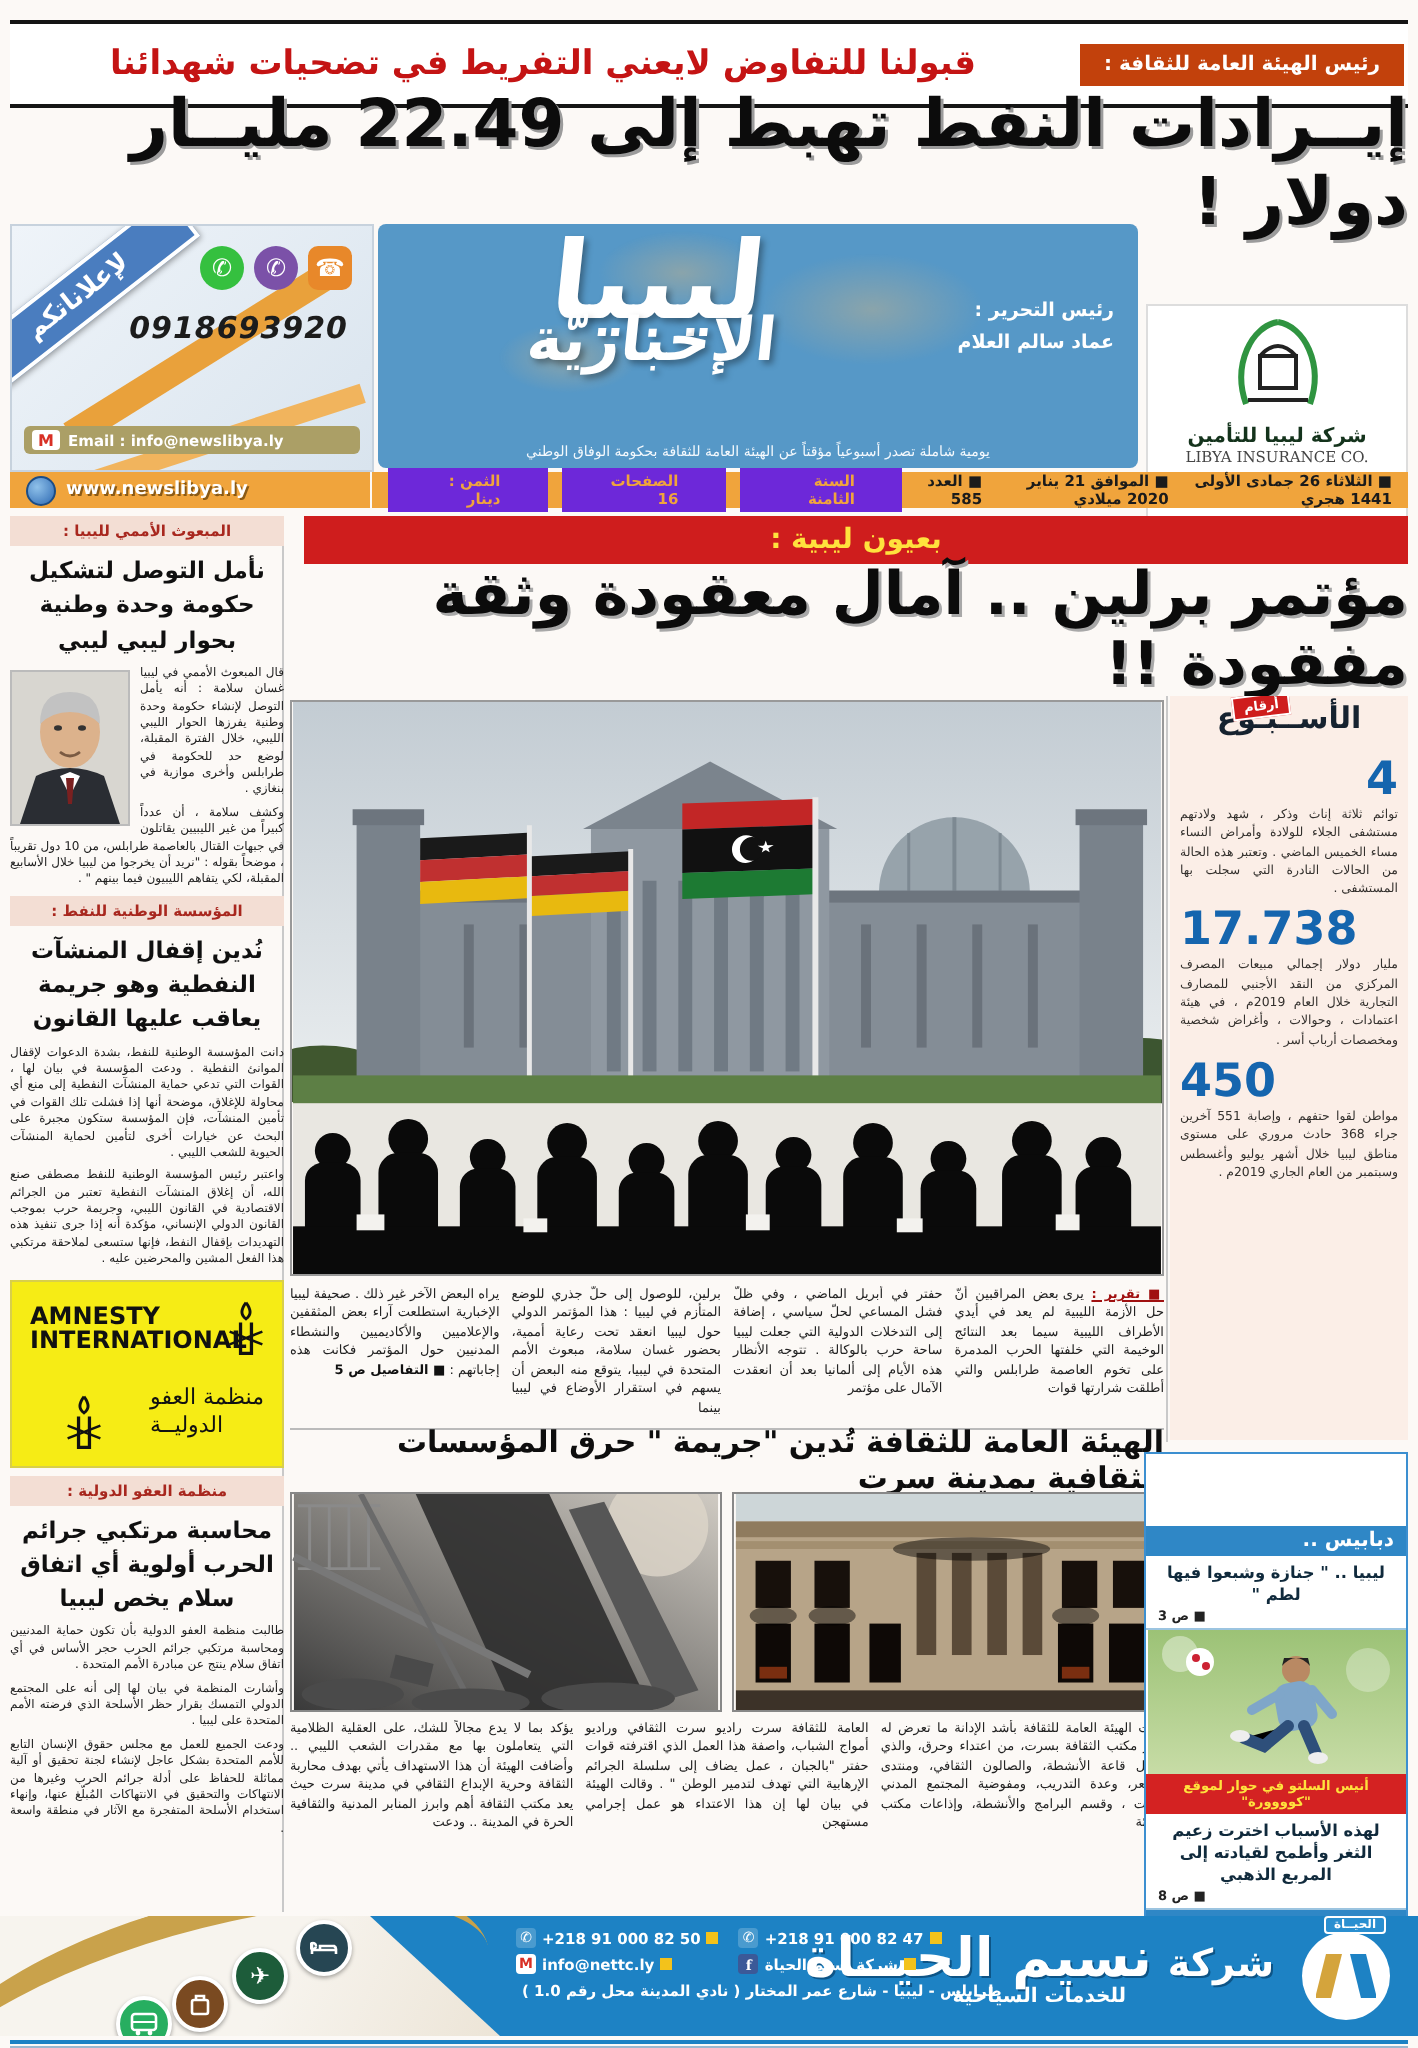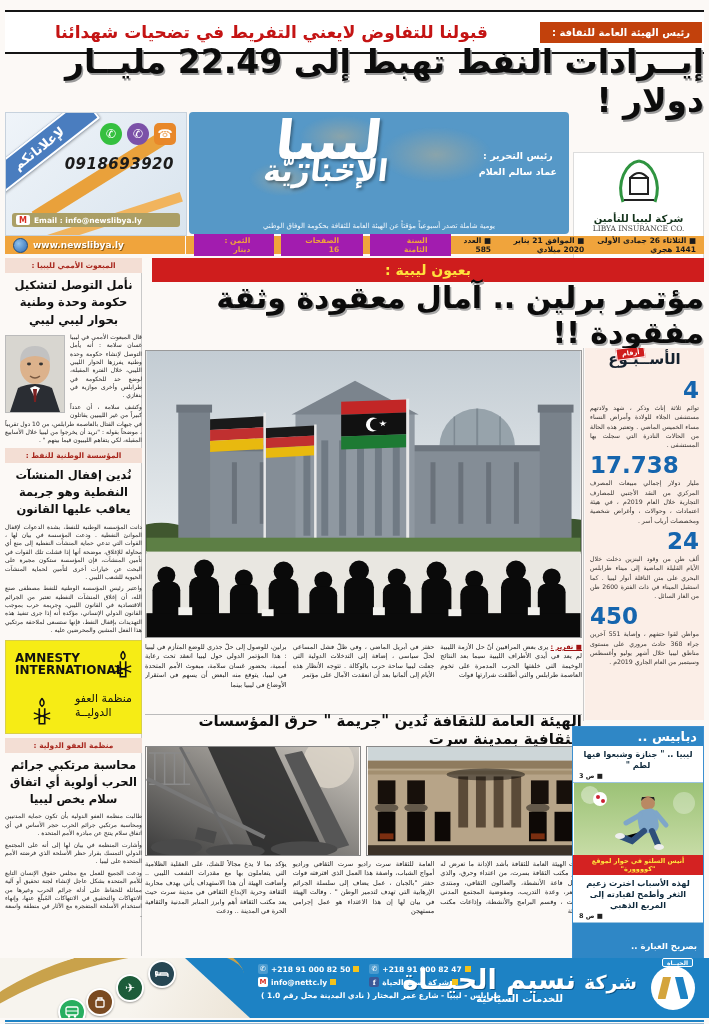--- a/index.html
+++ b/index.html
@@ -48,34 +48,34 @@
 
   #mastheadbox{top:112px;left:189px;width:380px;height:122px;background:#5698c7;border-radius:4px;overflow:hidden;}
   #mastheadbox::before{content:"";position:absolute;inset:0;opacity:.45;
     background:radial-gradient(ellipse 60px 30px at 40% 20%,#c9b38a 0%,transparent 70%),
                radial-gradient(ellipse 80px 40px at 65% 35%,#c9b38a 0%,transparent 70%),
                radial-gradient(ellipse 50px 25px at 25% 55%,#c9b38a 0%,transparent 70%);}
   .logo{position:absolute;left:14px;top:2px;width:250px;text-align:center;color:#fff;
     transform:skewX(-6deg);text-shadow:2px 2px 3px rgba(0,0,0,.35);line-height:1;}
   .logo .l1{font-size:54px;font-weight:bold;display:block;}
   .logo .l2{font-size:30px;font-weight:bold;display:block;margin-top:-12px;}
-  .editor{position:absolute;right:12px;top:36px;text-align:center;color:#fff;font-size:9.5px;
+  .editor{position:absolute;right:12px;top:36px;color:#fff;font-size:9.5px;
     font-weight:bold;line-height:1.7;}
   .subtitle{position:absolute;bottom:4px;left:8px;right:8px;text-align:center;color:#f4f9fd;font-size:7px;}
 
   #insbox{top:112px;left:573px;right:5px;height:122px;background:#fff;border:1px solid #ddd;
     text-align:center;padding-top:3px;box-sizing:border-box;margin-top:40px;}
   .ins-ar{font-size:10px;font-weight:bold;color:#14331c;margin-top:1px;}
   .ins-en{font-size:7.5px;color:#444;font-family:"DejaVu Serif",serif;direction:ltr;}
   .ins-pill{width:72px;height:6px;background:#e4e4e4;border-radius:3px;margin:3px auto 0;}
 
   
   #datebar{top:236px;left:186px;right:5px;height:18px;background:#f0a43c;display:flex;align-items:center;
     gap:7px;padding:0 8px;font-size:7.5px;font-weight:bold;color:#1b1b1b;box-sizing:border-box;}
-  .chip{background:#a21caf;color:#f0a43c;padding:2px 24px;}
+  .chip{background:#6d28d9;color:#f0a43c;padding:2px 24px;}
 
   
   #eyesbanner{top:258px;left:152px;right:5px;height:24px;background:#cf1d1d;display:flex;
     align-items:center;justify-content:center;color:#ffe23d;font-weight:bold;font-size:14px;}
   #berlinhead{top:286px;left:145px;right:5px;height:58px;display:flex;align-items:center;
     justify-content:center;font-size:30px;font-weight:bold;color:#0b0b0b;text-shadow:1.5px 1.5px 0 #a8a8a8;}
 
   
   #leftcol{top:258px;left:5px;width:137px;height:698px;overflow:hidden;}
   .kicker{background:#f3ded4;color:#a8271e;font-weight:bold;font-size:7.5px;text-align:center;
@@ -99,21 +99,21 @@
   .num-badge{position:absolute;top:-3px;left:26px;background:#cf1d1d;color:#fff;font-size:6.5px;
     font-weight:bold;padding:1px 5px;transform:rotate(-7deg);border:1px solid #fff;}
   .num-item{margin-top:5px;}
   .num-val{color:#1565ae;font-weight:bold;font-size:23px;line-height:1;direction:ltr;}
   .v-r{text-align:right;} .v-l{text-align:left;}
   .num-txt{font-size:6.2px;line-height:1.5;text-align:justify;color:#33302d;margin-top:1px;}
 
   
   #pinsbox{top:726px;right:5px;width:132px;height:236px;border:1.5px solid #3c8fd0;background:#fff;
     box-sizing:border-box;overflow:hidden;}
-  .pins-head{background:#2f87c6;color:#fff;font-weight:bold;font-size:13px;padding:2px 6px;}
+  .pins-head{background:#2f87c6;color:#fff;font-weight:bold;font-size:10px;padding:2px 6px;margin-top:36px;}
   .pins-item{font-size:8.2px;font-weight:bold;color:#102a3c;padding:3px 5px 0;text-align:center;line-height:1.35;}
   .pins-page{font-size:6.5px;font-weight:bold;text-align:left;padding:1px 6px 2px;border-bottom:1px solid #9cc4e0;color:#222;}
   .pins-red{background:#d42222;color:#ffe23d;font-size:6.6px;font-weight:bold;text-align:center;padding:2px 1px;}
   .pins-sub{background:#2f87c6;color:#fff;font-weight:bold;font-size:8.5px;padding:18px 6px;}
 
   
   #photomain{top:350px;left:145px;width:437px;height:288px;border:1px solid #999;box-sizing:border-box;}
   #report{top:643px;left:145px;width:437px;height:68px;display:flex;gap:6px;overflow:hidden;}
   .rcol{flex:1;font-size:6.5px;line-height:1.45;text-align:justify;color:#222;}
   .lead{color:#a01010;font-weight:bold;text-decoration:underline;}
@@ -375,20 +375,24 @@
   </g>
 </svg>
 
 <div id="report" class="abs">
   <div class="rcol">
     <span class="lead">■ تقرير :</span>
     <span>يرى بعض المراقبين أنّ حل الأزمة الليبية لم يعد في أيدي الأطراف الليبية سيما بعد النتائج الوخيمة التي خلفتها الحرب المدمرة على تخوم العاصمة طرابلس والتي أطلقت شرارتها قوات</span>
   </div>
   <div class="rcol">حفتر في أبريل الماضي ، وفي ظلّ فشل المساعي لحلّ سياسي ، إضافة إلى التدخلات الدولية التي جعلت ليبيا ساحة حرب بالوكالة . تتوجه الأنظار هذه الأيام إلى ألمانيا بعد أن انعقدت الآمال على مؤتمر</div>
   <div class="rcol">برلين، للوصول إلى حلّ جذري للوضع المتأزم في ليبيا : هذا المؤتمر الدولي حول ليبيا انعقد تحت رعاية أممية، بحضور غسان سلامة، مبعوث الأمم المتحدة في ليبيا، يتوقع منه البعض أن يسهم في استقرار الأوضاع في ليبيا بينما</div>
+  <div class="rcol">
+    <span>يراه البعض الآخر غير ذلك . صحيفة ليبيا الإخبارية استطلعت آراء بعض المثقفين والإعلاميين والأكاديميين والنشطاء المدنيين حول المؤتمر فكانت هذه إجاباتهم :</span>
+    <span class="details">■ التفاصيل ص 5</span>
+  </div>
 </div>
 
 <div id="culturehead" class="abs">الهيئة العامة للثقافة تُدين "جريمة " حرق المؤسسات الثقافية بمدينة سرت</div>
 
 <div id="photosrow" class="abs">
   <svg width="216" height="110" viewBox="0 0 216 110">
     <rect width="216" height="110" fill="#cdd6d8"></rect>
     <rect x="0" y="14" width="216" height="96" fill="#b7a488"></rect>
     <rect x="0" y="14" width="216" height="8" fill="#8f7b5e"></rect>
     <rect x="0" y="24" width="216" height="4" fill="#a38f70"></rect>
@@ -466,24 +470,20 @@
   </div>
   <div class="num-item">
     <div class="num-val v-r">4</div>
     <div class="num-txt">توائم ثلاثة إناث وذكر ، شهد ولادتهم مستشفى الجلاء للولادة وأمراض النساء مساء الخميس الماضي . وتعتبر هذه الحالة من الحالات النادرة التي سجلت بها المستشفى .</div>
   </div>
   <div class="num-item">
     <div class="num-val v-l">17.738</div>
     <div class="num-txt">مليار دولار إجمالي مبيعات المصرف المركزي من النقد الأجنبي للمصارف التجارية خلال العام 2019م ، في هيئة اعتمادات ، وحوالات ، وأغراض شخصية ومخصصات أرباب أسر .</div>
   </div>
   <div class="num-item">
-    <div class="num-val v-r">24</div>
-    <div class="num-txt">ألف طن من وقود البنزين دخلت خلال الأيام القليلة الماضية إلى ميناء طرابلس البحري على متن الناقلة أنوار ليبيا . كما استقبل الميناء في ذات الفترة 2600 طن من الغاز السائل .</div>
-  </div>
-  <div class="num-item">
     <div class="num-val v-l">450</div>
     <div class="num-txt">مواطن لقوا حتفهم ، وإصابة 551 آخرين جراء 368 حادث مروري على مستوى مناطق ليبيا خلال أشهر يوليو وأغسطس وسبتمبر من العام الجاري 2019م .</div>
   </div>
 </div>
 
 <div id="pinsbox" class="abs">
   <div class="pins-head">دبابيس ..</div>
   <div class="pins-item">ليبيا .. " جنازة وشبعوا فيها لطم "</div>
   <div class="pins-page">■ ص 3</div>
   <svg width="129" height="72" viewBox="0 0 129 72" style="display:block">

